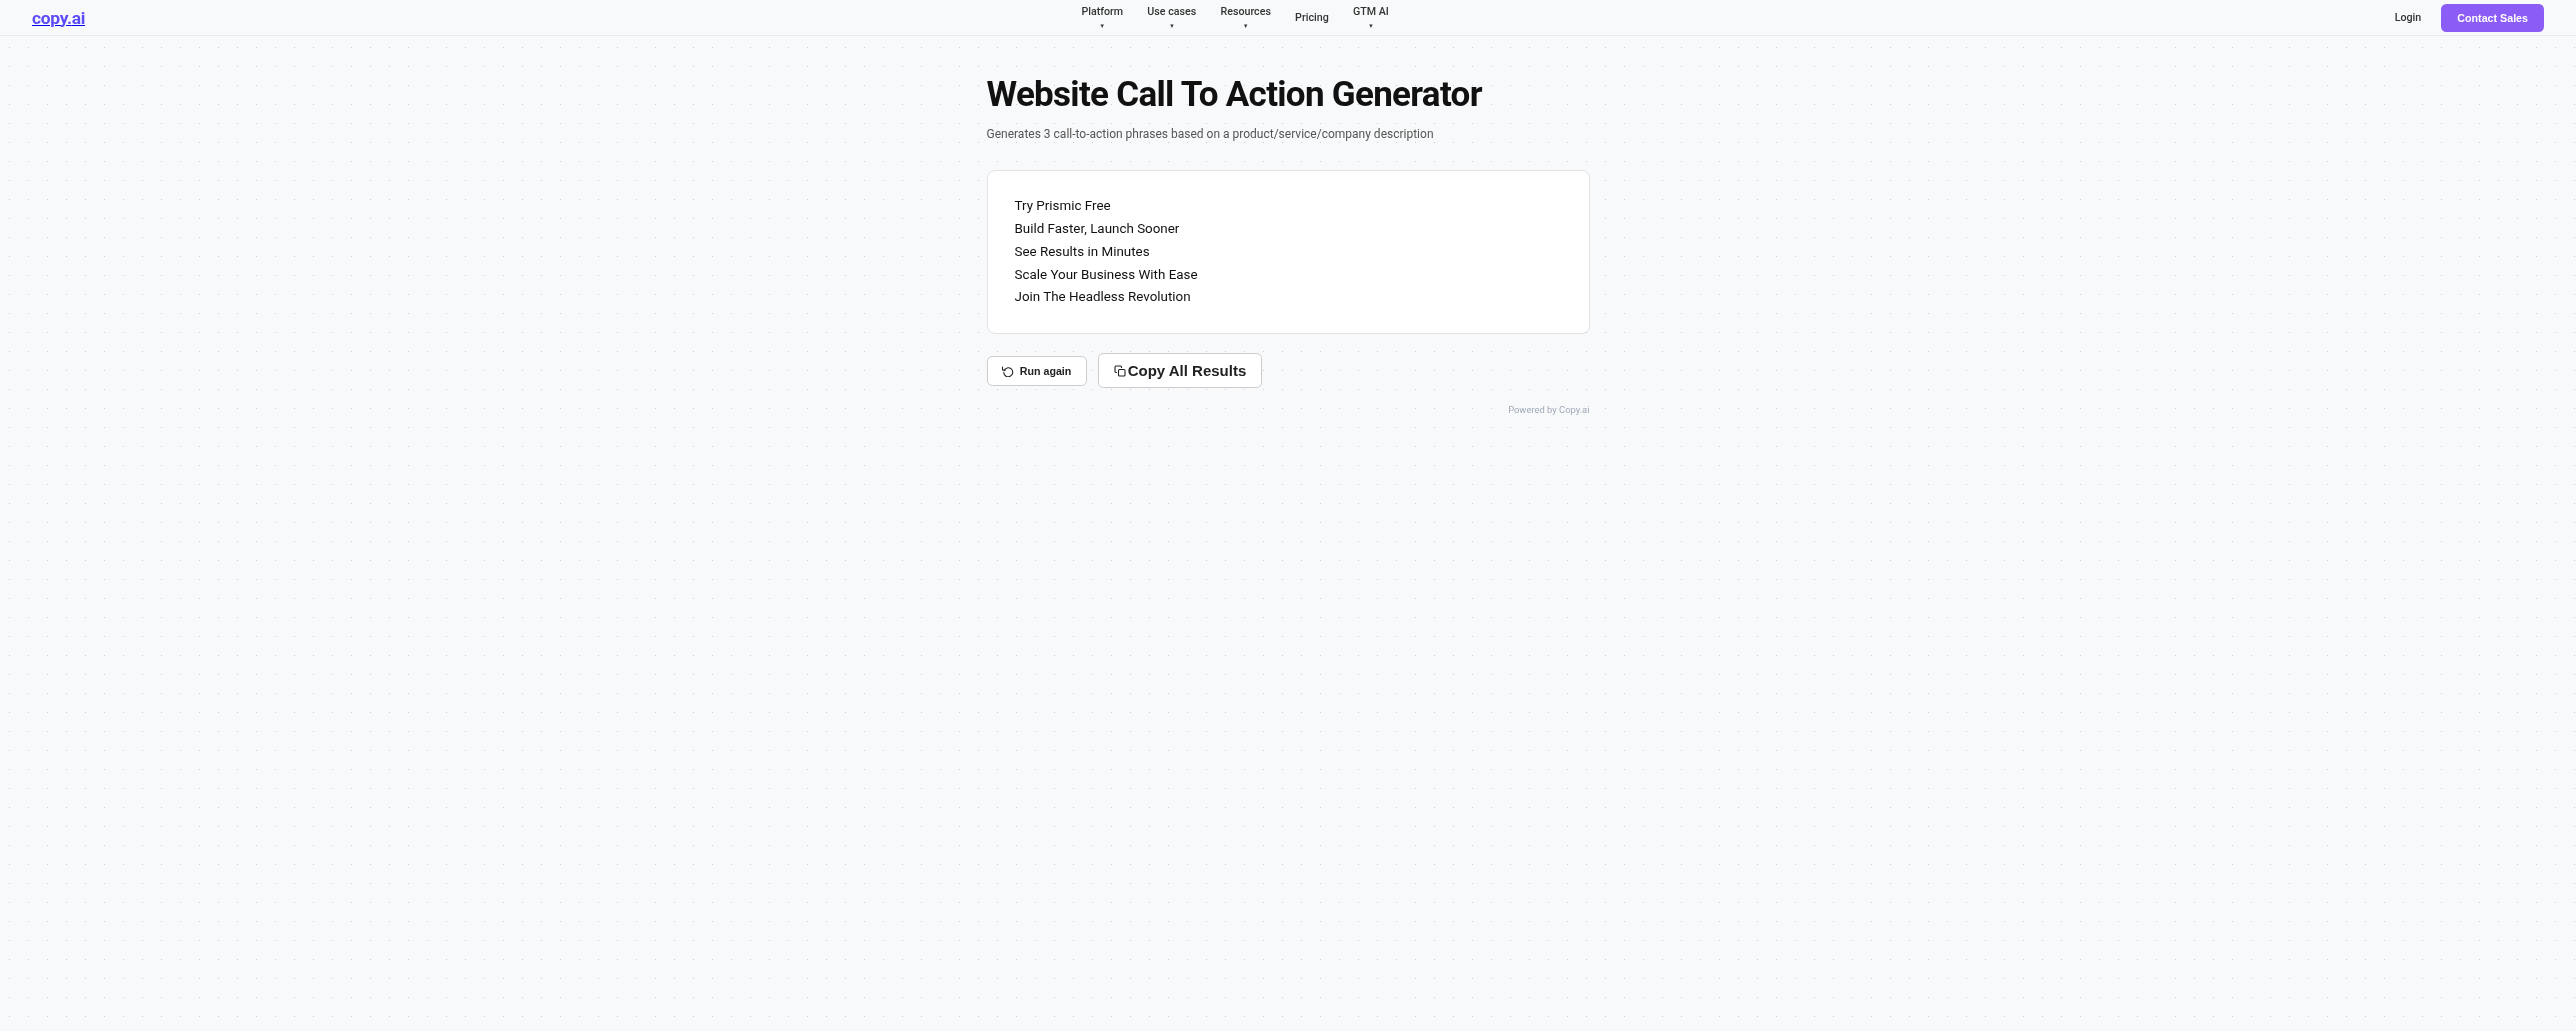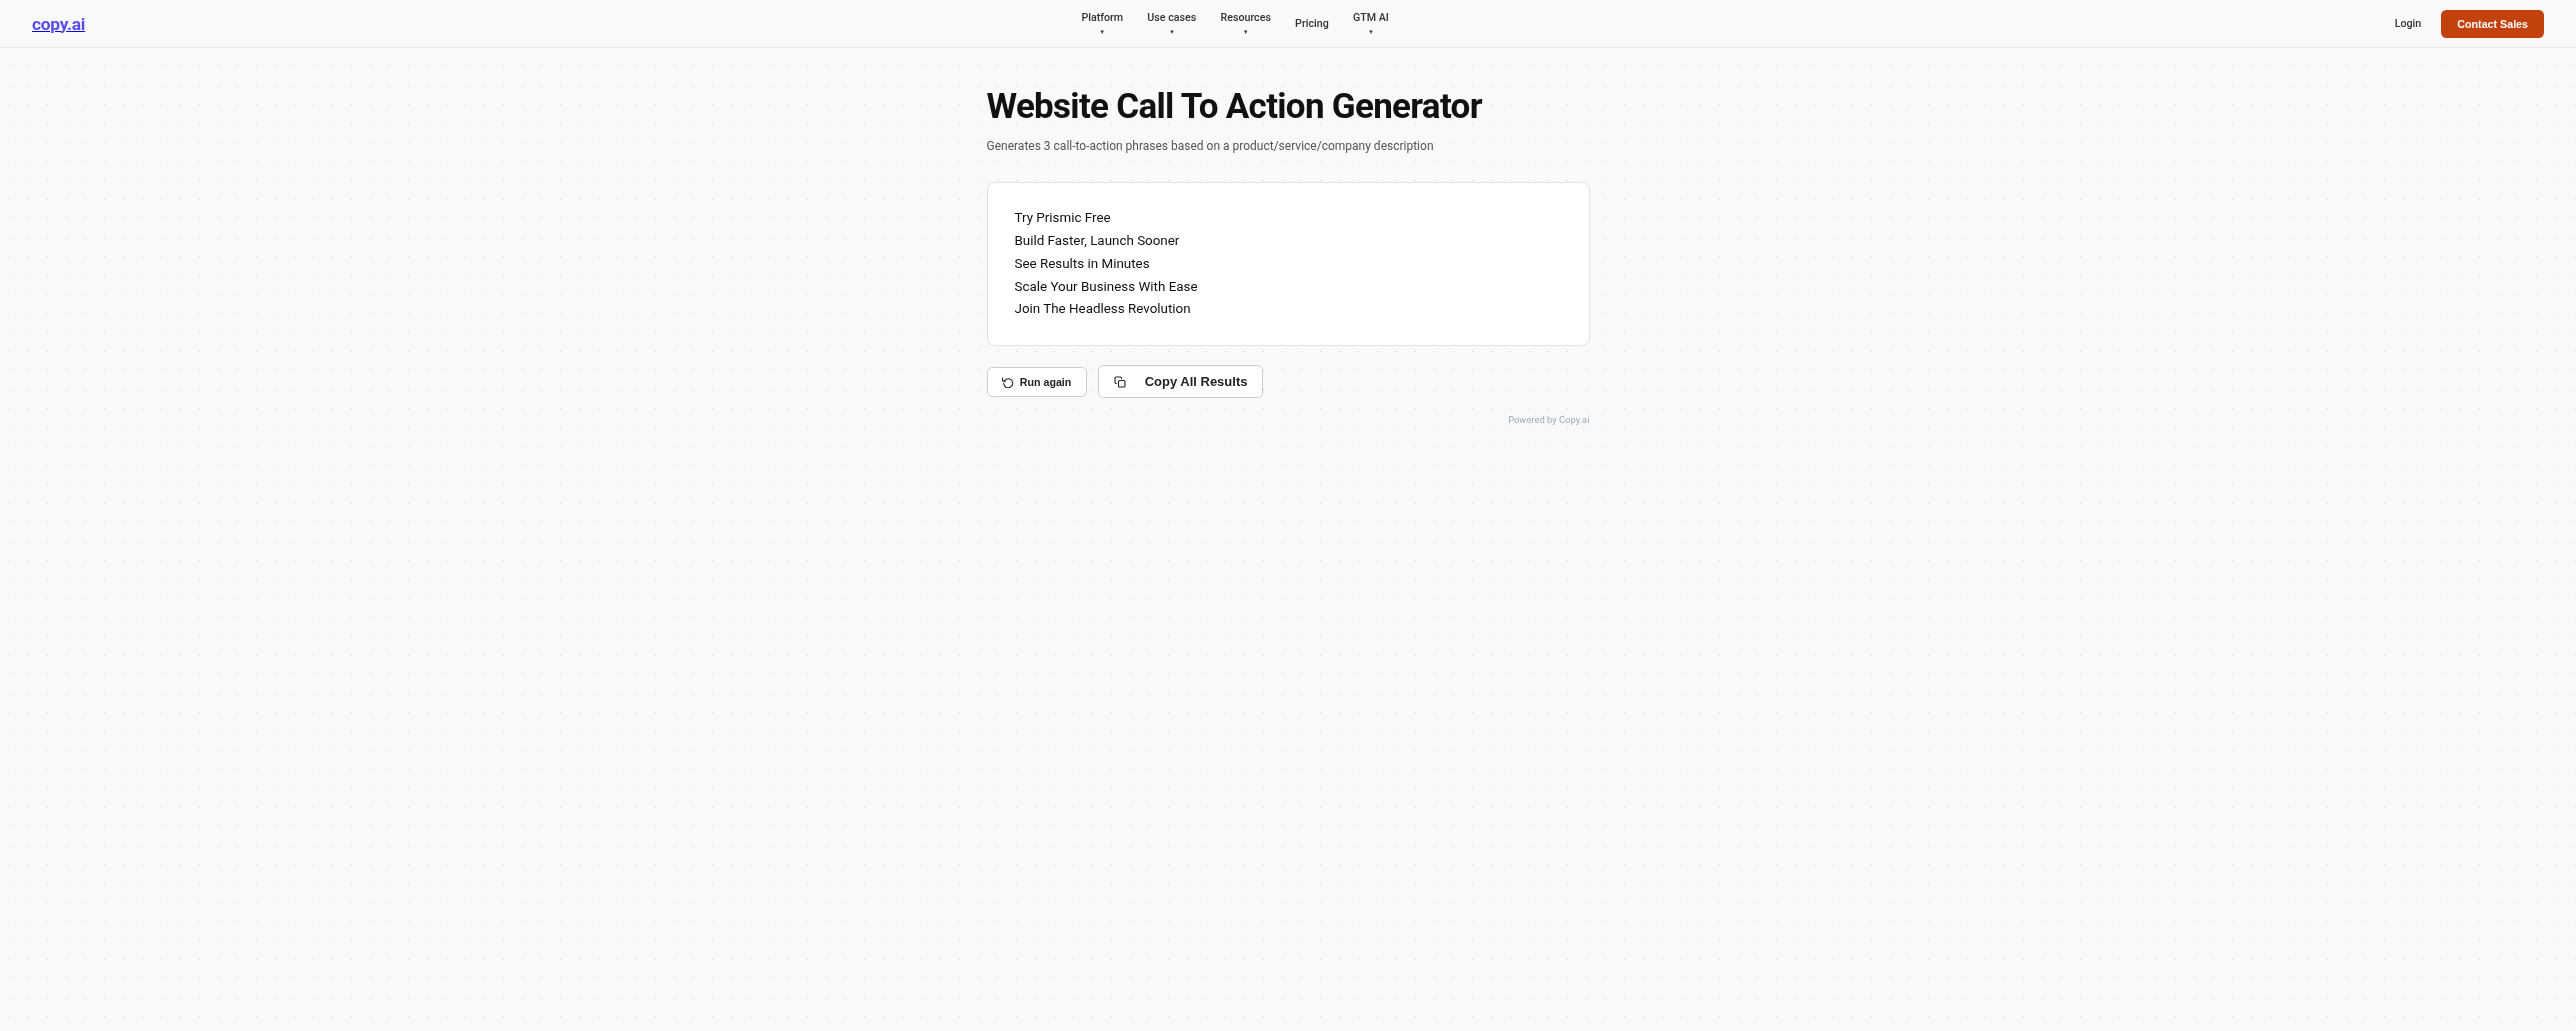--- a/index.html
+++ b/index.html
@@ -15,21 +15,21 @@
       background-image: radial-gradient(circle, #c8cdd6 0.7px, transparent 0.7px);
       background-size: 19px 19px;
     }
 
     
     nav {
       display: flex;
       align-items: center;
       justify-content: space-between;
       padding: 0 32px;
-      height: 48px;
+      height: 36px;
       background-color: #f8f9fa;
       border-bottom: 0.7px solid #e8eaed;
       position: sticky;
       top: 0;
       z-index: 100;
     }
 
     .nav-logo {
       font-size: 17.4px;
       font-weight: 700;
@@ -75,21 +75,21 @@
 
     .nav-login {
       font-size: 10.7px;
       color: #333;
       text-decoration: none;
       font-weight: 500;
       padding: 5.4px 9.4px;
     }
 
     .nav-contact-btn {
-      background: #c2410c;
+      background: #8b5cf6;
       color: #fff;
       border: none;
       border-radius: 5.4px;
       padding: 8px 16px;
       font-size: 10.7px;
       font-weight: 600;
       cursor: pointer;
       white-space: nowrap;
     }
 
@@ -151,26 +151,26 @@
       padding: 8px 14.8px;
       font-size: 10.7px;
       font-weight: 600;
       color: #222;
       cursor: pointer;
     }
 
     .btn-copy-all {
       display: flex;
       align-items: center;
-      gap: 19px;
+      gap: 2px;
       background: #fff;
       border: 1px solid #ccc;
       border-radius: 5.4px;
       padding: 8px 14.8px;
-      font-size: 13px;
+      font-size: 15px;
       font-weight: 600;
       color: #222;
       cursor: pointer;
     }
 
     .powered-by {
       text-align: right;
       font-size: 9.4px;
       color: #a0a8b8;
       margin-top: 5.4px;

